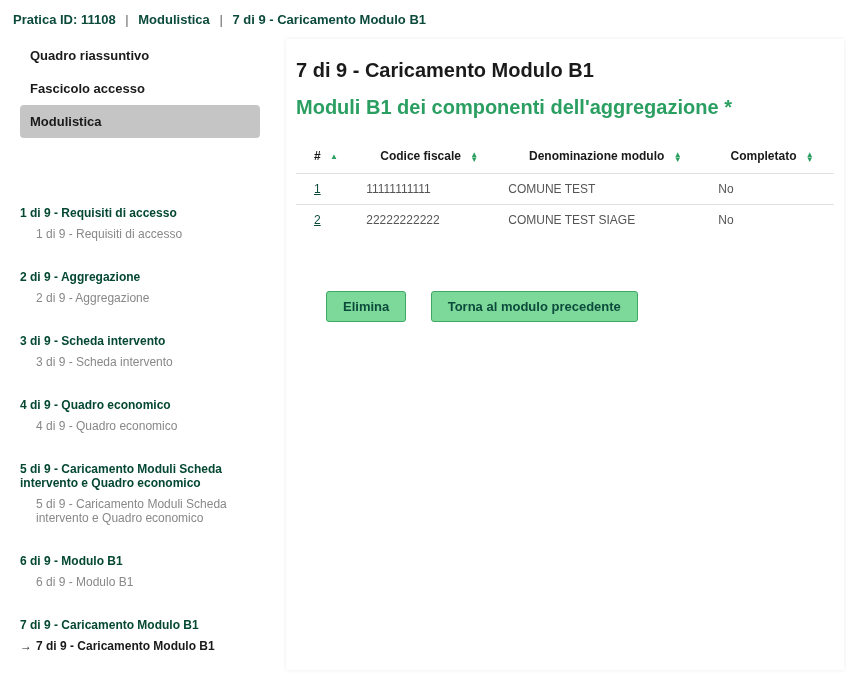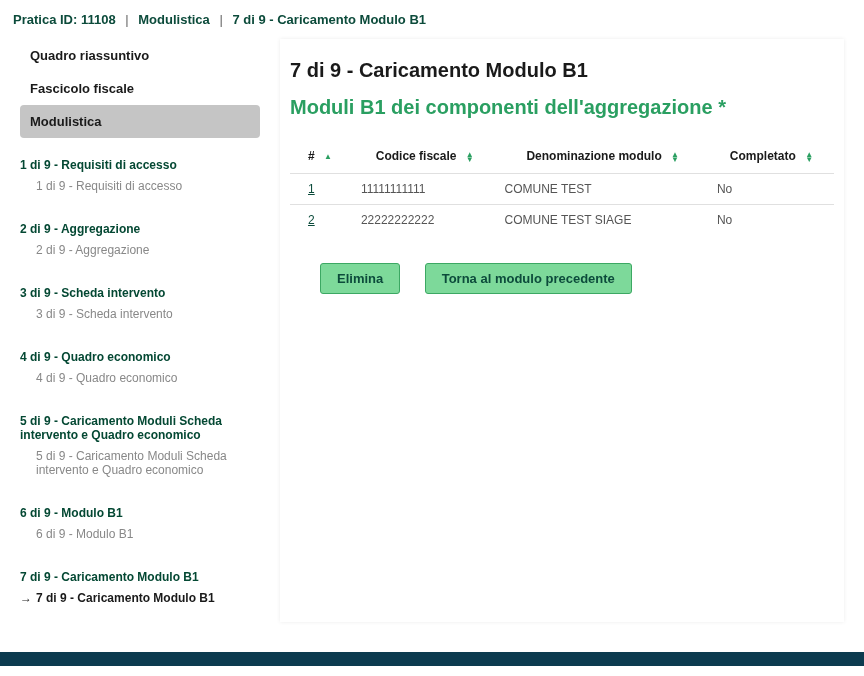--- a/index.html
+++ b/index.html
@@ -20,21 +20,21 @@
       font-weight: bold;
     }
     .breadcrumb .sep {
       margin: 0 6px;
       color: #666;
       font-weight: normal;
     }
     .container {
       display: flex;
       padding: 0 20px;
-      gap: 20px;
+      gap: 26px;
     }
     .sidebar {
       width: 240px;
       flex-shrink: 0;
     }
     .sidebar-item {
       padding: 9px 10px;
       font-size: 13px;
       font-weight: bold;
       color: #1a1a1a;
@@ -63,20 +63,21 @@
       position: relative;
     }
     .sidebar-substep.current::before {
       content: '→';
       position: absolute;
       left: 0px;
       font-weight: bold;
     }
     .sidebar-steps {
       padding: 4px 0;
+      margin-top: 48px;
     }
     .step-group {
       padding: 8px 0;
     }
     .main {
       flex: 1;
       background: #fff;
       padding: 20px 10px 30px 10px;
       box-shadow: 0 0 4px rgba(0,0,0,0.08);
       min-height: 340px;
@@ -148,20 +149,21 @@
       background: #7dd99a;
       border: 1px solid #3ca863;
       border-radius: 3px;
       padding: 7px 16px;
       font-size: 13px;
       font-weight: bold;
       color: #0c4b3b;
       cursor: pointer;
       margin-right: 20px;
       font-family: inherit;
+      margin-top: 28px;
     }
     .footer {
       height: 14px;
       background: #0c3b4f;
       margin-top: 30px;
     }
   </style>
 </head>
 <body>
 
@@ -169,21 +171,21 @@
   <span>Pratica ID: 11108</span>
   <span class="sep">|</span>
   <span>Modulistica</span>
   <span class="sep">|</span>
   <span>7 di 9 - Caricamento Modulo B1</span>
 </div>
 
 <div class="container">
   <div class="sidebar">
     <div class="sidebar-item">Quadro riassuntivo</div>
-    <div class="sidebar-item">Fascicolo fiscale</div>
+    <div class="sidebar-item">Fascicolo accesso</div>
     <div class="sidebar-item active">Modulistica</div>
 
     <div class="sidebar-steps">
       <div class="step-group">
         <div class="sidebar-step">1 di 9 - Requisiti di accesso</div>
         <div class="sidebar-substep">1 di 9 - Requisiti di accesso</div>
       </div>
       <div class="step-group">
         <div class="sidebar-step">2 di 9 - Aggregazione</div>
         <div class="sidebar-substep">2 di 9 - Aggregazione</div>

